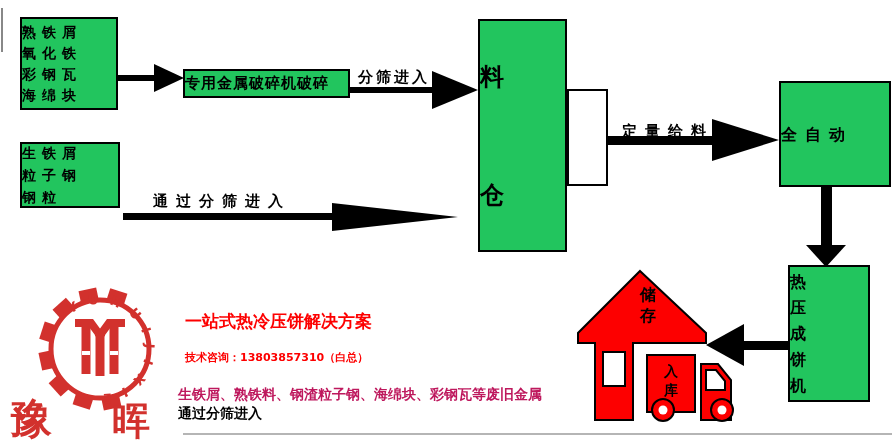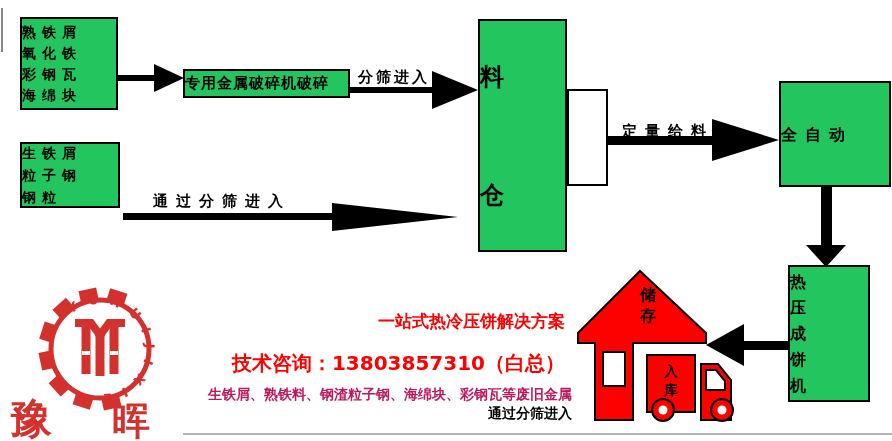--- a/index.html
+++ b/index.html
@@ -9,21 +9,21 @@
   }
   .abs{position:absolute;}
   .redbox{
     position:absolute;background:#22c55e;border:2px solid #000;box-sizing:border-box;
     display:flex;flex-direction:column;justify-content:center;
     font-weight:bold;color:#000;z-index:2;
   }
   .redbox .ln{letter-spacing:6px;margin-right:-6px;white-space:nowrap;}
   .label{position:absolute;font-weight:bold;white-space:nowrap;z-index:2;color:#000;}
   svg{position:absolute;left:0;top:0;z-index:1;}
-  .promo{position:absolute;text-align:right;font-weight:bold;white-space:nowrap;z-index:2;}
+  .promo{position:absolute;text-align:left;font-weight:bold;white-space:nowrap;z-index:2;}
   .brandchar{position:absolute;font-family:"DejaVu Serif","Liberation Serif",serif;
     font-weight:bold;color:#d2312d;z-index:2;line-height:1;}
 </style>
 </head>
 <body>
 
 <div id="canvas">
 
   <svg width="892" height="441" viewBox="0 0 892 441">
 
@@ -146,20 +146,20 @@
   <div class="label" style="left:629px;top:284px;width:38px;text-align:center;font-size:16px;line-height:21px;">
     <div>储</div>
     <div>存</div>
   </div>
   <div class="label" style="left:653px;top:362px;width:36px;text-align:center;font-size:14px;line-height:19px;">
     <div>入</div>
     <div>库</div>
   </div>
 
   <div class="promo" style="left:185px;top:310px;width:380px;font-size:17px;color:#fd0000;">一站式热冷压饼解决方案</div>
-  <div class="promo" style="left:185px;top:350px;width:380px;font-size:20px;color:#fd0000;">技术咨询：13803857310（白总）</div>
+  <div class="promo" style="left:185px;top:350px;width:380px;font-size:11px;color:#fd0000;">技术咨询：13803857310（白总）</div>
   <div class="promo" style="left:178px;top:386px;width:394px;font-size:14px;color:#be185d;">生铁屑、熟铁料、钢渣粒子钢、海绵块、彩钢瓦等废旧金属</div>
   <div class="promo" style="left:178px;top:405px;width:394px;font-size:14px;color:#000;">通过分筛进入</div>
 
   <div class="brandchar" style="left:10px;top:398px;font-size:42px;">豫</div>
   <div class="brandchar" style="left:112px;top:402px;font-size:38px;">晖</div>
 
 </div>
 
 </body></html>

